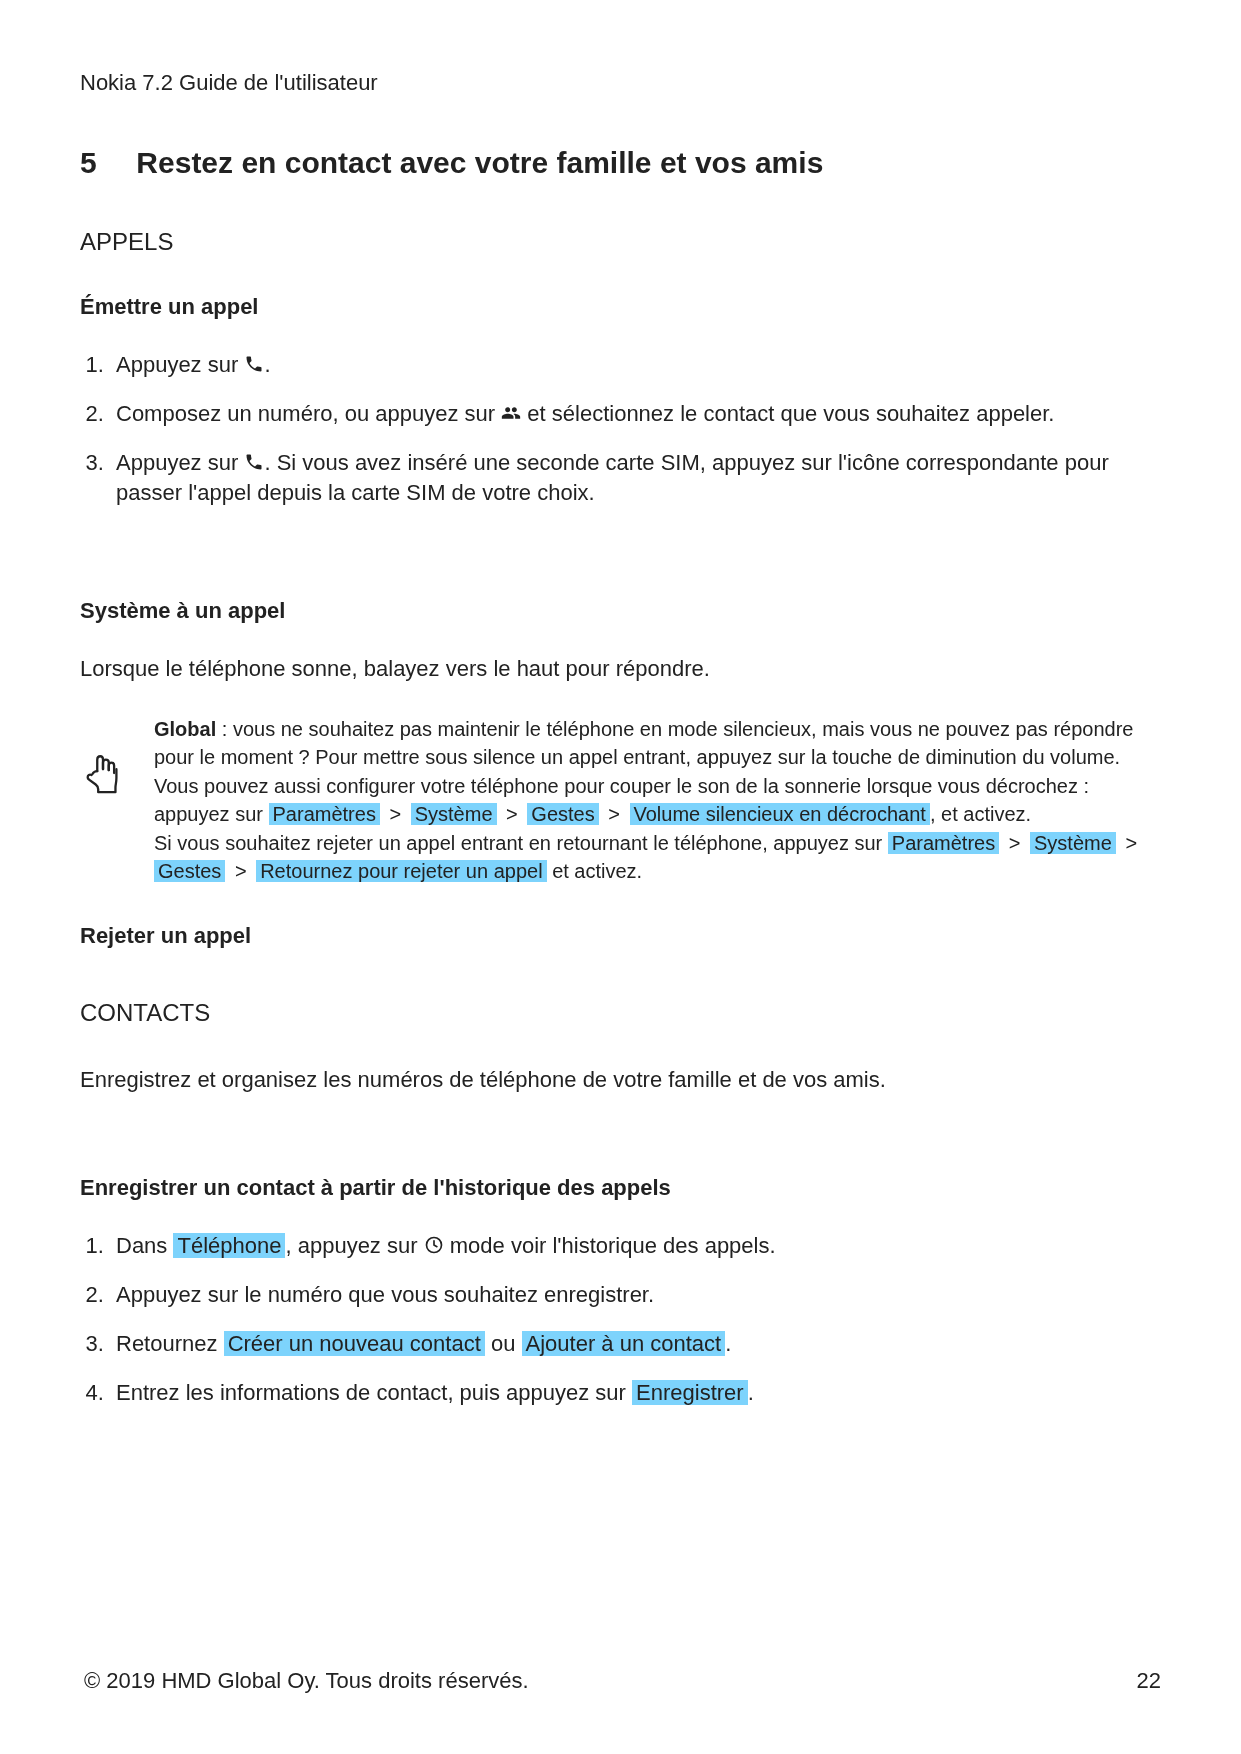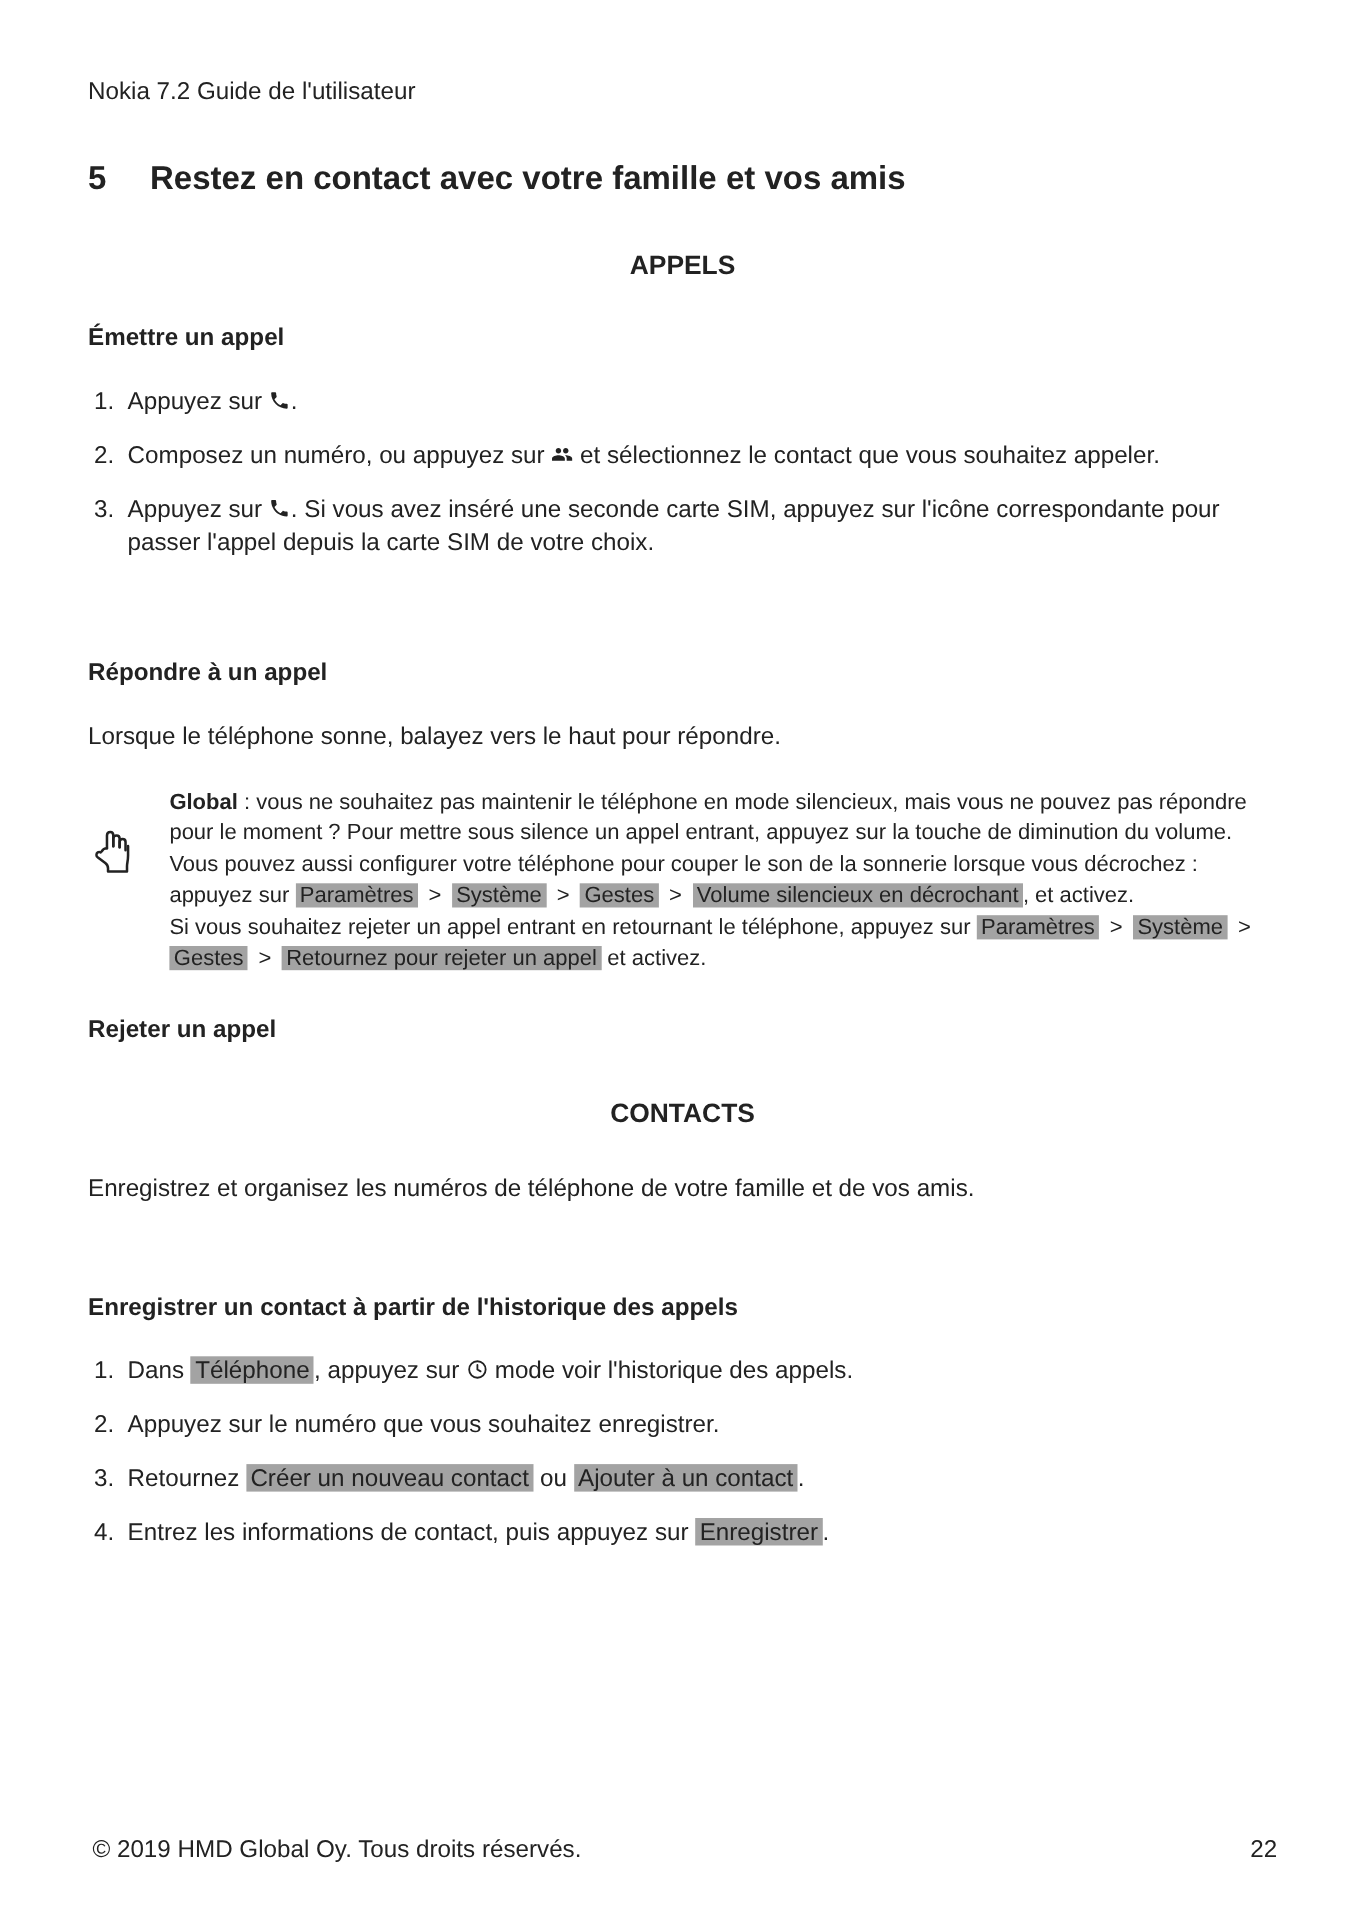--- a/index.html
+++ b/index.html
@@ -26,23 +26,22 @@
       margin-bottom: 50px;
     }
     .h1 {
       font-size: 30px;
       font-weight: 700;
       margin-bottom: 48px;
     }
     .chapnum { display: inline-block; width: 48px; }
     .h2 {
       font-size: 24px;
-      font-weight: 700;
+      font-weight: 400;
       margin-bottom: 38px;
-      text-align: center;
     }
     .h3 {
       font-size: 22px;
       font-weight: 700;
       margin-bottom: 30px;
       margin-top: 29px;
     }
     .body-text {
       font-size: 22px;
       line-height: 1.4;
@@ -55,21 +54,21 @@
       margin: 0 0 40px 0;
     }
     ol.steps li { margin-bottom: 18px; padding-left: 6px; }
     .icon-inline {
       display: inline-block;
       width: 20px;
       height: 20px;
       vertical-align: -2px;
     }
     .hl {
-      background-color: #a3a3a3;
+      background-color: #7dd3fc;
       padding: 0 4px;
       margin-top: 16px;
     }
     .tip-block {
       display: flex;
       align-items: flex-start;
       gap: 28px;
       margin-bottom: 38px;
     }
     .tip-icon-col {
@@ -125,21 +124,21 @@
     </li>
     <li>
       <span>Appuyez sur </span><span class="icon-inline"><svg viewBox="0 0 24 24" width="20" height="20">
             <path fill="#222" d="M6.6 10.8c1.4 2.8 3.8 5.2 6.6 6.6l2.2-2.2c.3-.3.7-.4 1-.2 1.1.4 2.3.6 3.6.6.6 0 1 .4 1 1V20c0 .6-.4 1-1 1C10.6 21 3 13.4 3 4c0-.6.4-1 1-1h3.4c.6 0 1 .4 1 1 0 1.3.2 2.5.6 3.6.1.3 0 .7-.2 1l-2.2 2.2z"></path>
           </svg></span><span>. Si vous avez inséré une seconde carte SIM, appuyez sur l'icône correspondante pour passer l'appel depuis la carte SIM de votre choix.</span>
     </li>
   </ol>
 
   <div class="section-gap"></div>
 
-  <div class="h3">Répondre à un appel</div>
+  <div class="h3">Système à un appel</div>
 
   <div class="body-text">Lorsque le téléphone sonne, balayez vers le haut pour répondre.</div>
 
   <div class="tip-block">
     <div class="tip-icon-col">
       <span>
         <svg viewBox="0 0 48 48" width="46" height="46">
           <g fill="none" stroke="#222" stroke-width="2.4" stroke-linecap="round" stroke-linejoin="round">
             <path d="M18 21V9c0-2 1.3-3.5 3.2-3.5S24 7 24 9v10"></path>
             <path d="M24 19v-7c0-1.8 1.3-3 3-3s3 1.2 3 3v8"></path>

